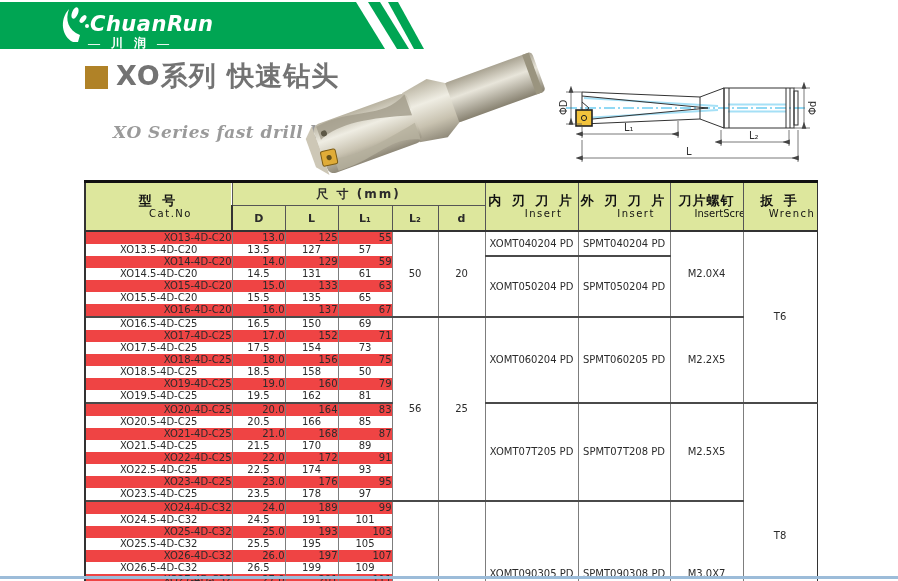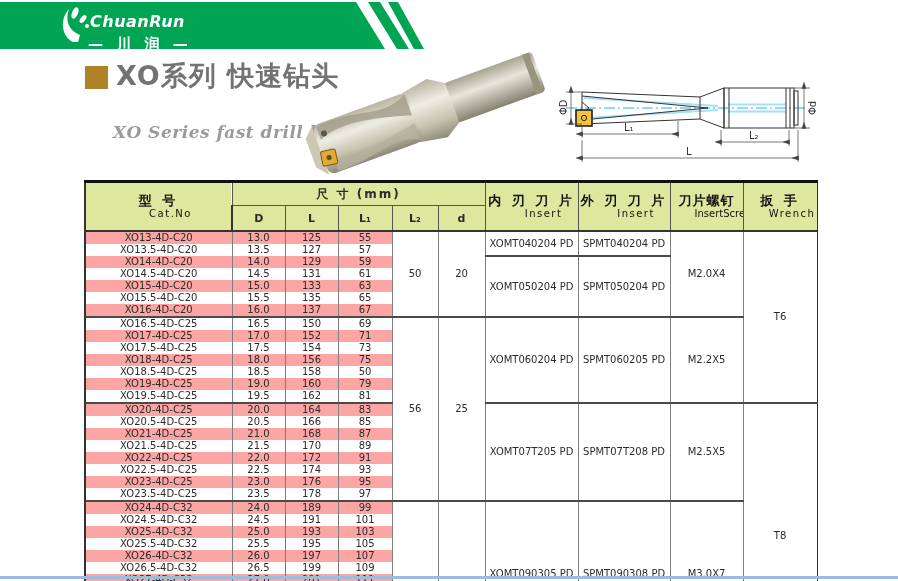--- a/index.html
+++ b/index.html
@@ -4,22 +4,22 @@
 <style>
   html,body{margin:0;padding:0;background:#fff;}
   .page{position:relative;width:898px;height:581px;background:#fff;overflow:hidden;
         font-family:"DejaVu Sans","Liberation Sans",sans-serif;}
 
   
   .banner{position:absolute;left:0;top:2px;width:470px;height:47px;}
   .banner svg{position:absolute;left:0;top:0;}
   .logo{position:absolute;left:58px;top:4px;width:180px;height:42px;color:#fff;}
   .logo .splash{position:absolute;left:0;top:1px;}
-  .brand{position:absolute;left:32px;top:6px;font-size:16px;font-weight:bold;font-style:italic;letter-spacing:.5px;}
-  .brand-sub{position:absolute;left:30px;top:29px;font-size:15px;font-weight:bold;letter-spacing:4px;}
+  .brand{position:absolute;left:32px;top:6px;font-size:21px;font-weight:bold;font-style:italic;letter-spacing:.5px;}
+  .brand-sub{position:absolute;left:30px;top:29px;font-size:12px;font-weight:bold;letter-spacing:4px;font-family:Liberation Serif, serif;}
 
   
   .bullet{position:absolute;left:85px;top:66px;width:23px;height:23px;background:#b08227;}
   .title-zh{position:absolute;left:116px;top:58px;font-size:27px;font-weight:bold;color:#737373;letter-spacing:1px;margin:0;}
   .title-en{position:absolute;left:113px;top:94px;font-size:17px;font-weight:bold;font-style:italic;
             color:#9a9a9a;font-family:"DejaVu Serif","Liberation Serif",serif;letter-spacing:.5px;margin-top:28px;}
   .tolerance{position:absolute;left:88px;top:119px;font-size:14px;font-weight:bold;color:#e60012;}
   .model{position:absolute;left:79px;top:130px;font-size:47px;font-weight:bold;color:#29a9e1;
          -webkit-text-stroke:1.5px #29a9e1;letter-spacing:0px;}
 
@@ -35,21 +35,21 @@
   table.spec thead tr:first-child th{border-top:3px solid #111;}
   table.spec th:first-child,table.spec td:first-child{border-left:2px solid #333;}
   table.spec th:last-child,table.spec td:last-child{border-right:1px solid #333;}
   .hzh{font-size:13px;font-weight:bold;letter-spacing:3px;color:#111;line-height:15px;}
   .hen{font-size:10px;font-weight:normal;letter-spacing:1.5px;color:#111;line-height:12px;margin-left:24px;}
   .hsize{font-size:12px;font-weight:bold;letter-spacing:2px;height:22px;}
   .hsub th{font-size:11px;font-weight:bold;height:24px;}
   table.spec tbody tr{height:12px;}
   table.spec tbody td{border-top:none;border-bottom:none;line-height:12px;}
   table.spec tbody tr:first-child>td{border-top:2px solid #333;}
-  tr.odd td.c{background:#fca5a5;}
+  tr.odd td.c{background:#ef4444;text-align:right;}
   tr.divider>td{border-top:2px solid #4a4a4a !important;}
   td.gline{border-top:2px solid #4a4a4a !important;}
   td.vb{vertical-align:bottom;padding-bottom:6px !important;}
   td.vbw{vertical-align:bottom;padding-bottom:44px !important;}
 
   .bottom-line{position:absolute;left:0;top:576px;width:898px;height:3px;background:#9cbcd9;}
 </style>
 </head>
 <body>
 

